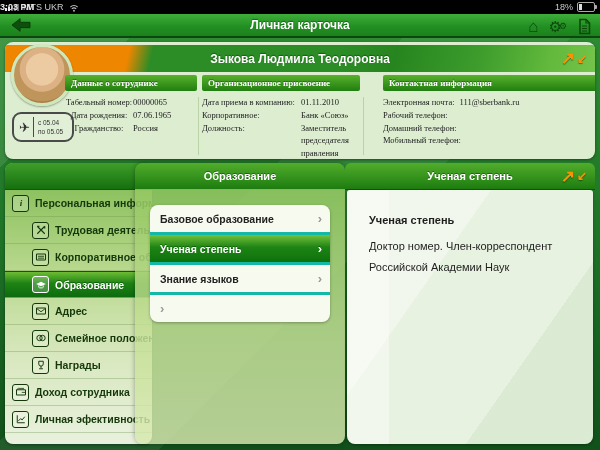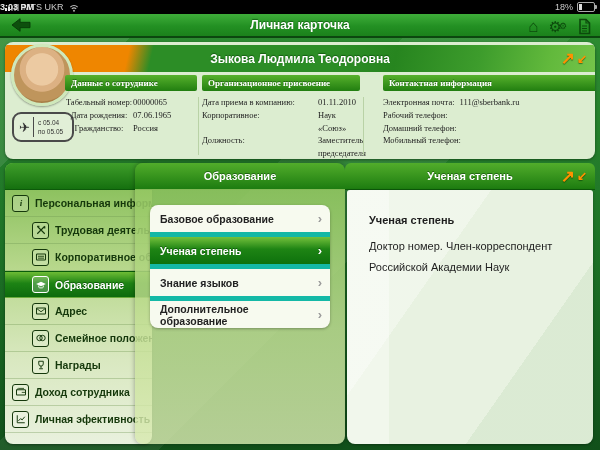--- a/index.html
+++ b/index.html
@@ -62,21 +62,21 @@
   .info-panel .ip-head{height:16px;border-radius:2px;background:linear-gradient(#57b12c,#217e10);
     color:#fff;font-weight:bold;font-size:9px;display:flex;align-items:center;padding-left:6px;
     text-shadow:0 -1px 0 rgba(0,50,0,.5);}
   .ip-rows{margin-top:5px;font-size:8.5px;color:#222;line-height:1.5;}
   .ip-row{display:flex;}
   .ip-row .lbl{flex:none;}
   .p1{left:60px;width:132px;}
   .p1 .lbl{width:68px;text-align:center;}
   .p2{left:197px;width:158px;}
   .p2 .lbl{width:99px;}
-  .p2 .val{width:59px;margin-left:17px;}
+  .p2 .val{width:59px;}
   .p3{left:378px;width:222px;}
   .p3 .ip-row{gap:5px;}
   .vline{position:absolute;top:55px;width:1px;height:58px;background:#b9d2a6;}
 
   
   .sidebar-panel{position:absolute;left:5px;top:163px;width:147px;height:281px;border-radius:8px;overflow:hidden;
     background:linear-gradient(#7fba50, #b8d88d 38%, #d9e8c0 70%, #e9f1de 100%);box-shadow:0 1px 3px rgba(0,0,0,.4);}
   .side-header{height:26px;background:linear-gradient(#3f9e2a,#15700f);border-bottom:1px solid #0d5a0a;}
   .side-item{height:27px;display:flex;align-items:center;gap:6px;padding-left:7px;box-sizing:border-box;
     border-bottom:1px solid rgba(110,150,80,.35);color:#15380b;font-weight:bold;font-size:10.5px;
@@ -91,21 +91,21 @@
   .submenu-panel{position:absolute;left:135px;top:163px;width:210px;height:281px;border-radius:8px 8px 8px 8px;overflow:hidden;
     box-shadow:0 0 5px rgba(0,0,0,.35);}
   .submenu-header{height:26px;background:linear-gradient(#52ad2b,#1d7c10);border-bottom:1px solid #0d5a0a;
     display:flex;align-items:center;justify-content:center;color:#fff;font-weight:bold;font-size:11px;
     text-shadow:0 -1px 0 rgba(0,50,0,.5);}
   .submenu-body{position:absolute;left:0;top:26px;right:0;bottom:0;
     background:linear-gradient(rgba(148,199,98,.88), rgba(196,223,150,.84) 55%, rgba(216,233,176,.82));}
   .submenu-card{position:absolute;left:15px;top:16px;width:180px;border-radius:8px;background:#f7faef;
     box-shadow:0 1px 3px rgba(0,0,0,.3);overflow:hidden;}
   .sub-item{height:27px;display:flex;align-items:center;justify-content:space-between;
-    padding:0 8px 0 10px;font-size:10.5px;font-weight:bold;color:#222;border-bottom:5px solid #14b8a6;cursor:pointer;}
+    padding:0 8px 0 10px;font-size:10.5px;font-weight:bold;color:#222;border-bottom:3px solid #14b8a6;cursor:pointer;}
   .sub-item:last-child{border-bottom:none;}
   .sub-item .chev{color:#9a9a9a;font-size:13px;font-weight:bold;}
   .sub-item.selected{background:linear-gradient(#74c13c,#1e8414 45%,#0d710d);color:#fff;
     text-shadow:0 -1px 0 rgba(0,50,0,.5);}
   .sub-item.selected .chev{color:#fff;}
 
   .detail-panel{position:absolute;left:345px;top:163px;width:250px;height:281px;}
   .detail-header{height:26px;border-radius:6px 6px 0 0;background:linear-gradient(#52ad2b,#1d7c10);
     border-bottom:1px solid #0d5a0a;display:flex;align-items:center;justify-content:center;
     color:#fff;font-weight:bold;font-size:11px;text-shadow:0 -1px 0 rgba(0,50,0,.5);position:relative;}
@@ -207,21 +207,21 @@
 
     <div class="info-panel p2">
       <div class="ip-head">Организационное присвоение</div>
       <div class="ip-rows">
         <div class="ip-row">
             <span class="lbl">Дата приема в компанию:</span>
             <span class="val">01.11.2010</span>
           </div>
         <div class="ip-row">
             <span class="lbl">Корпоративное:</span>
-            <span class="val">Наук «Союз»</span>
+            <span class="val">Банк «Союз»</span>
           </div>
         <div class="ip-row">
             <span class="lbl">Должность:</span>
             <span class="val">Заместитель председателя правления</span>
           </div>
       </div>
     </div>
 
     <div class="vline" style="left:358px;"></div>
 
@@ -350,21 +350,20 @@
         </div>
         <div class="sub-item selected">
           <span>Ученая степень</span>
           <span class="chev">›</span>
         </div>
         <div class="sub-item">
           <span>Знание языков</span>
           <span class="chev">›</span>
         </div>
         <div class="sub-item">
-          <span>Дополнительное образование</span>
           <span class="chev">›</span>
         </div>
       </div>
     </div>
   </div>
 
   <div class="detail-panel">
     <div class="detail-header">
       <span>Ученая степень</span>
       <span class="band-arrows">

